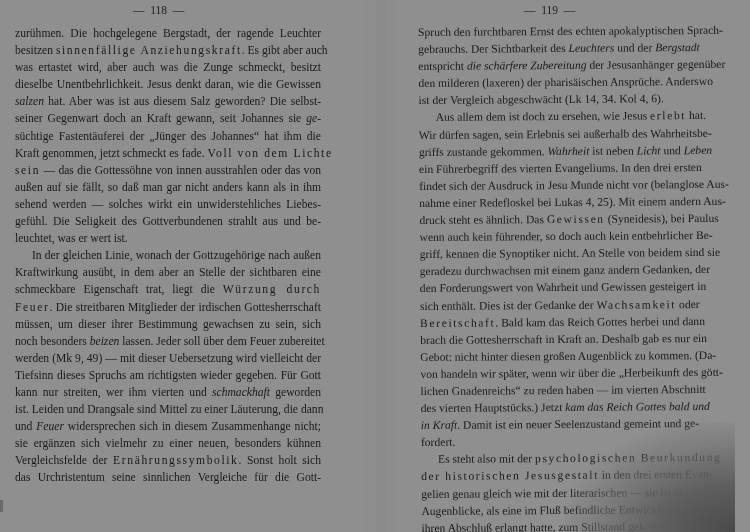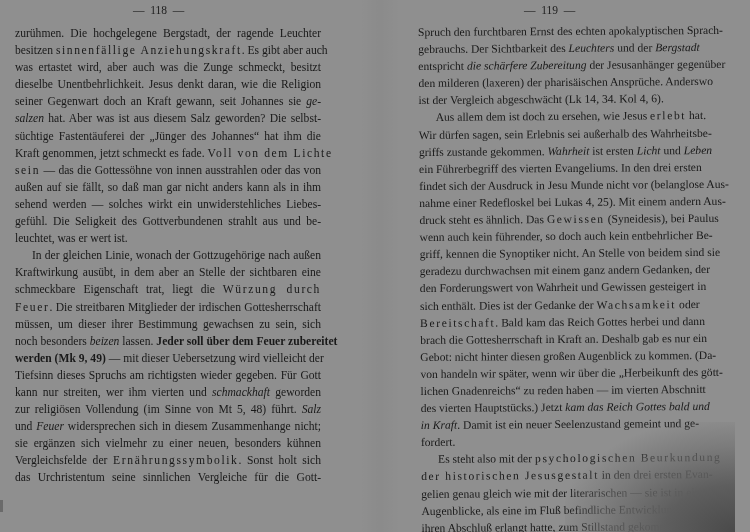--- a/index.html
+++ b/index.html
@@ -65,21 +65,21 @@
       text-align: justify;
       text-align-last: justify;
       height: 17.1px;
     }
     .line.last {
       text-align-last: left;
     }
     .line.indent { padding-left: 17px; }
     .spaced { letter-spacing: 1.6px; }
     .it { font-style: italic; }
-    .b { font-weight: bold; }
+    .b { font-weight: normal; }
 
     .gutter-shadow {
       position: absolute;
       left: 360px; top: 0;
       width: 40px; height: 532px;
       background: linear-gradient(90deg, rgba(0,0,0,0) 0%, rgba(0,0,0,0.03) 50%, rgba(0,0,0,0) 100%);
     }
     .corner-shadow {
       position: absolute;
       right: 0; bottom: 0;
@@ -97,61 +97,61 @@
 <body>
 
 <div class="spread">
 
   <div class="page page-left">
     <div class="page-number">—  118  —</div>
     <div class="text-block">
       <span class="line">zurühmen. Die hochgelegene Bergstadt, der ragende Leuchter</span>
       <span class="line"><span>besitzen </span><span class="spaced">sinnenfällige Anziehungskraft</span><span>. Es gibt aber auch</span></span>
       <span class="line">was ertastet wird, aber auch was die Zunge schmeckt, besitzt</span>
-      <span class="line">dieselbe Unentbehrlichkeit. Jesus denkt daran, wie die Religion</span>
+      <span class="line">dieselbe Unentbehrlichkeit. Jesus denkt daran, wie die Gewissen</span>
+      <span class="line"><span class="it">salzen</span><span> hat. Aber was ist aus diesem Salz geworden? Die selbst-</span></span>
       <span class="line"><span>seiner Gegenwart doch an Kraft gewann, seit Johannes sie </span><span class="it">ge-</span></span>
-      <span class="line"><span class="it">salzen</span><span> hat. Aber was ist aus diesem Salz geworden? Die selbst-</span></span>
       <span class="line">süchtige Fastentäuferei der „Jünger des Johannes“ hat ihm die</span>
       <span class="line"><span>Kraft genommen, jetzt schmeckt es fade. </span><span class="spaced">Voll von dem Lichte</span></span>
       <span class="line"><span class="spaced">sein</span><span> — das die Gottessöhne von innen ausstrahlen oder das von</span></span>
       <span class="line">außen auf sie fällt, so daß man gar nicht anders kann als in ihm</span>
       <span class="line">sehend werden — solches wirkt ein unwiderstehliches Liebes-</span>
       <span class="line">gefühl. Die Seligkeit des Gottverbundenen strahlt aus und be-</span>
       <span class="line last">leuchtet, was er wert ist.</span>
       <span class="line indent">In der gleichen Linie, wonach der Gottzugehörige nach außen</span>
       <span class="line">Kraftwirkung ausübt, in dem aber an Stelle der sichtbaren eine</span>
       <span class="line"><span>schmeckbare Eigenschaft trat, liegt die </span><span class="spaced">Würzung durch</span></span>
       <span class="line"><span class="spaced">Feuer</span><span>. Die streitbaren Mitglieder der irdischen Gottesherrschaft</span></span>
       <span class="line">müssen, um dieser ihrer Bestimmung gewachsen zu sein, sich</span>
       <span class="line"><span>noch besonders </span><span class="it">beizen</span><span> lassen. </span><span class="b">Jeder soll über dem Feuer zubereitet</span></span>
       <span class="line"><span class="b">werden (Mk 9, 49)</span><span> — mit dieser Uebersetzung wird vielleicht der</span></span>
       <span class="line">Tiefsinn dieses Spruchs am richtigsten wieder gegeben. Für Gott</span>
       <span class="line"><span>kann nur streiten, wer ihm vierten und </span><span class="it">schmackhaft</span><span> geworden</span></span>
-      <span class="line"><span>zur religiösen Vollendung (im Sinne von Mt 5, 48) führt. </span><span class="it">Salz</span></span>
+      <span class="line">ist. Leiden und Drangsale sind Mittel zu einer Läuterung, die dann</span>
       <span class="line"><span>und </span><span class="it">Feuer</span><span> widersprechen sich in diesem Zusammenhange nicht;</span></span>
       <span class="line">sie ergänzen sich vielmehr zu einer neuen, besonders kühnen</span>
       <span class="line"><span>Vergleichsfelde der </span><span class="spaced">Ernährungssymbolik</span><span>. Sonst holt sich</span></span>
       <span class="line">das Urchristentum seine sinnlichen Vergleiche für die Gott-</span>
 
     </div>
   </div>
 
   <div class="gutter-shadow"></div>
 
   <div class="page page-right">
     <div class="page-number">—  119  —</div>
     <div class="text-block">
       <span class="line">Spruch den furchtbaren Ernst des echten apokalyptischen Sprach-</span>
       <span class="line"><span>gebrauchs. Der Sichtbarkeit des </span><span class="it">Leuchters</span><span> und der </span><span class="it">Bergstadt</span></span>
       <span class="line"><span>entspricht </span><span class="it">die schärfere Zubereitung</span><span> der Jesusanhänger gegenüber</span></span>
       <span class="line">den milderen (laxeren) der pharisäischen Ansprüche. Anderswo</span>
       <span class="line last">ist der Vergleich abgeschwächt (Lk 14, 34. Kol 4, 6).</span>
       <span class="line indent"><span>Aus allem dem ist doch zu ersehen, wie Jesus </span><span class="spaced">erlebt</span><span> hat.</span></span>
       <span class="line">Wir dürfen sagen, sein Erlebnis sei außerhalb des Wahrheitsbe-</span>
-      <span class="line"><span>griffs zustande gekommen. </span><span class="it">Wahrheit</span><span> ist ersten </span><span class="it">Licht</span><span> und </span><span class="it">Leben</span></span>
+      <span class="line"><span>griffs zustande gekommen. </span><span class="it">Wahrheit</span><span> ist neben </span><span class="it">Licht</span><span> und </span><span class="it">Leben</span></span>
       <span class="line">ein Führerbegriff des vierten Evangeliums. In den drei ersten</span>
       <span class="line">findet sich der Ausdruck in Jesu Munde nicht vor (belanglose Aus-</span>
       <span class="line">nahme einer Redefloskel bei Lukas 4, 25). Mit einem andern Aus-</span>
       <span class="line"><span>druck steht es ähnlich. Das </span><span class="spaced">Gewissen</span><span> (Syneidesis), bei Paulus</span></span>
       <span class="line">wenn auch kein führender, so doch auch kein entbehrlicher Be-</span>
       <span class="line">griff, kennen die Synoptiker nicht. An Stelle von beidem sind sie</span>
       <span class="line">geradezu durchwachsen mit einem ganz andern Gedanken, der</span>
       <span class="line">den Forderungswert von Wahrheit und Gewissen gesteigert in</span>
       <span class="line"><span>sich enthält. Dies ist der Gedanke der </span><span class="spaced">Wachsamkeit</span><span> oder</span></span>
       <span class="line"><span class="spaced">Bereitschaft</span><span>. Bald kam das Reich Gottes herbei und dann</span></span>

